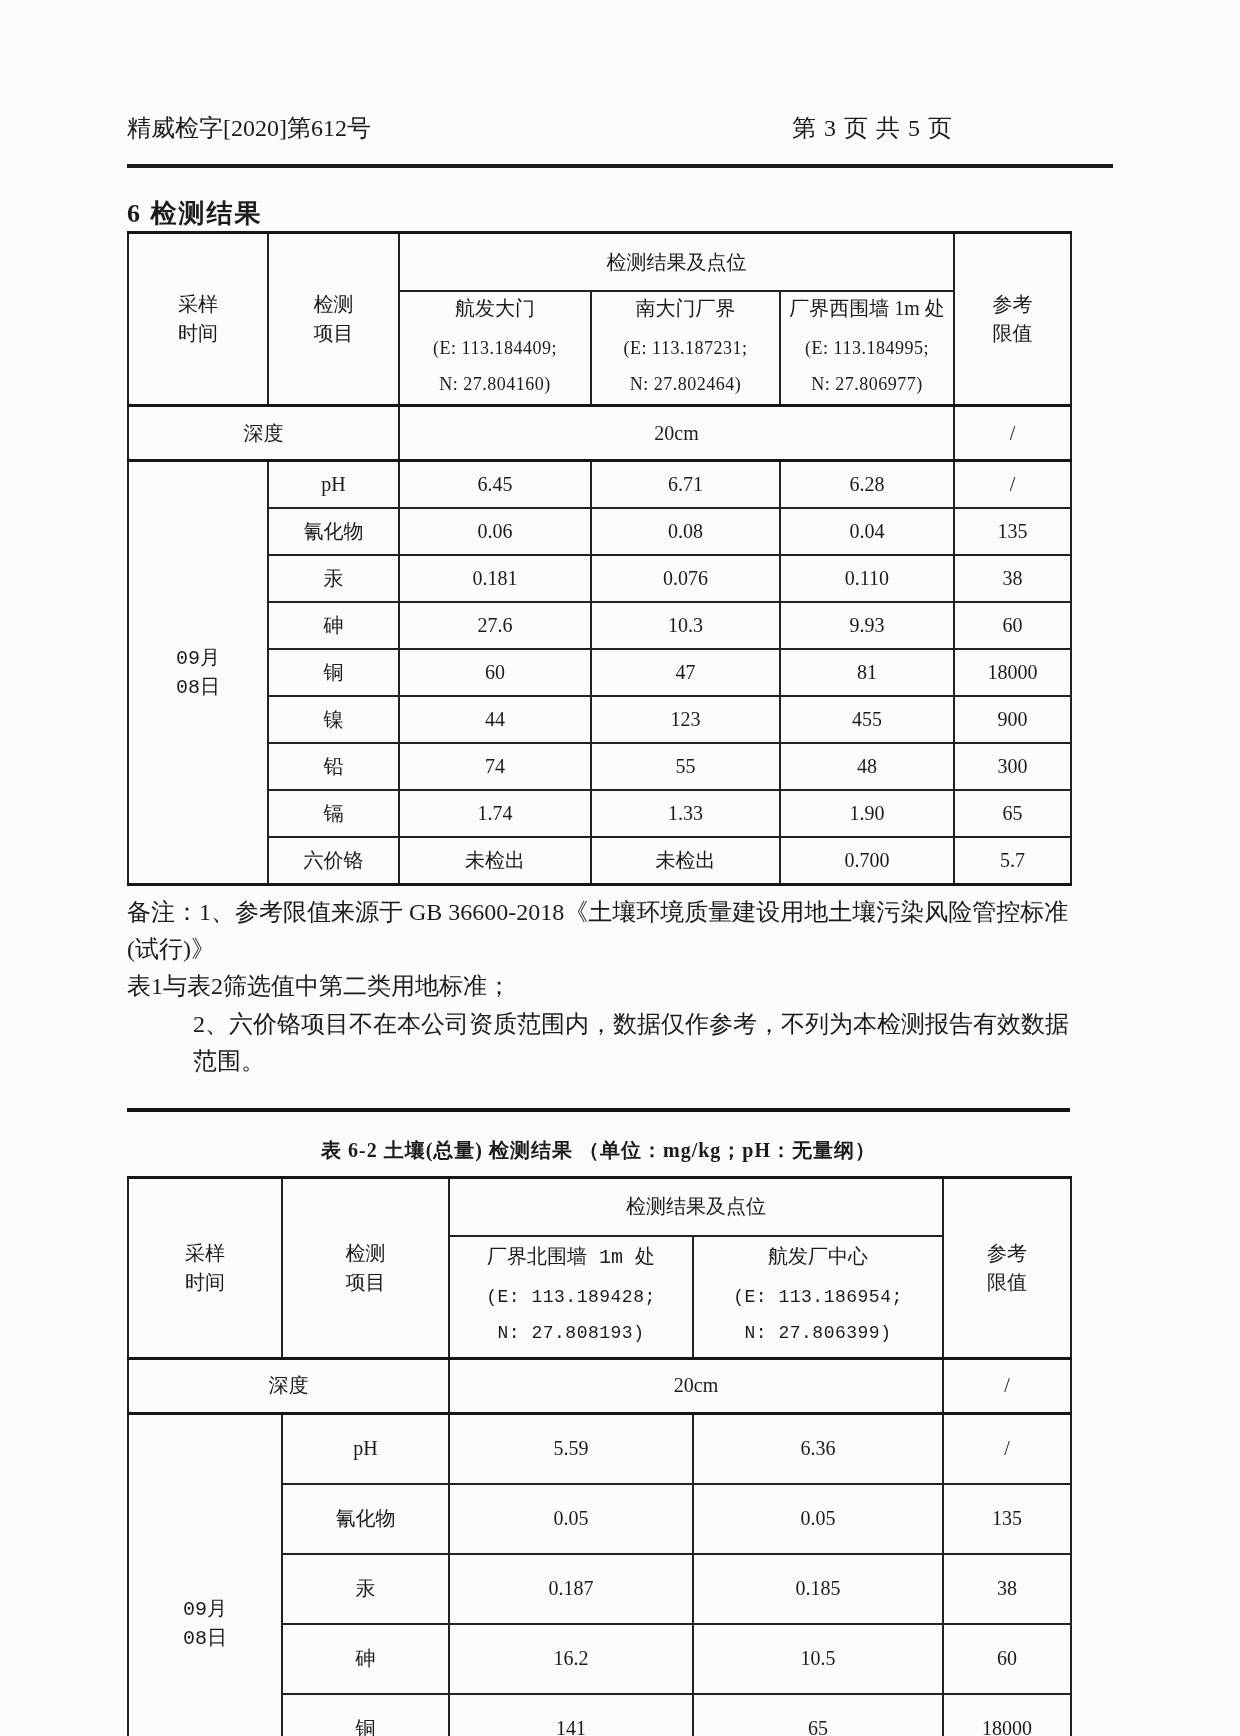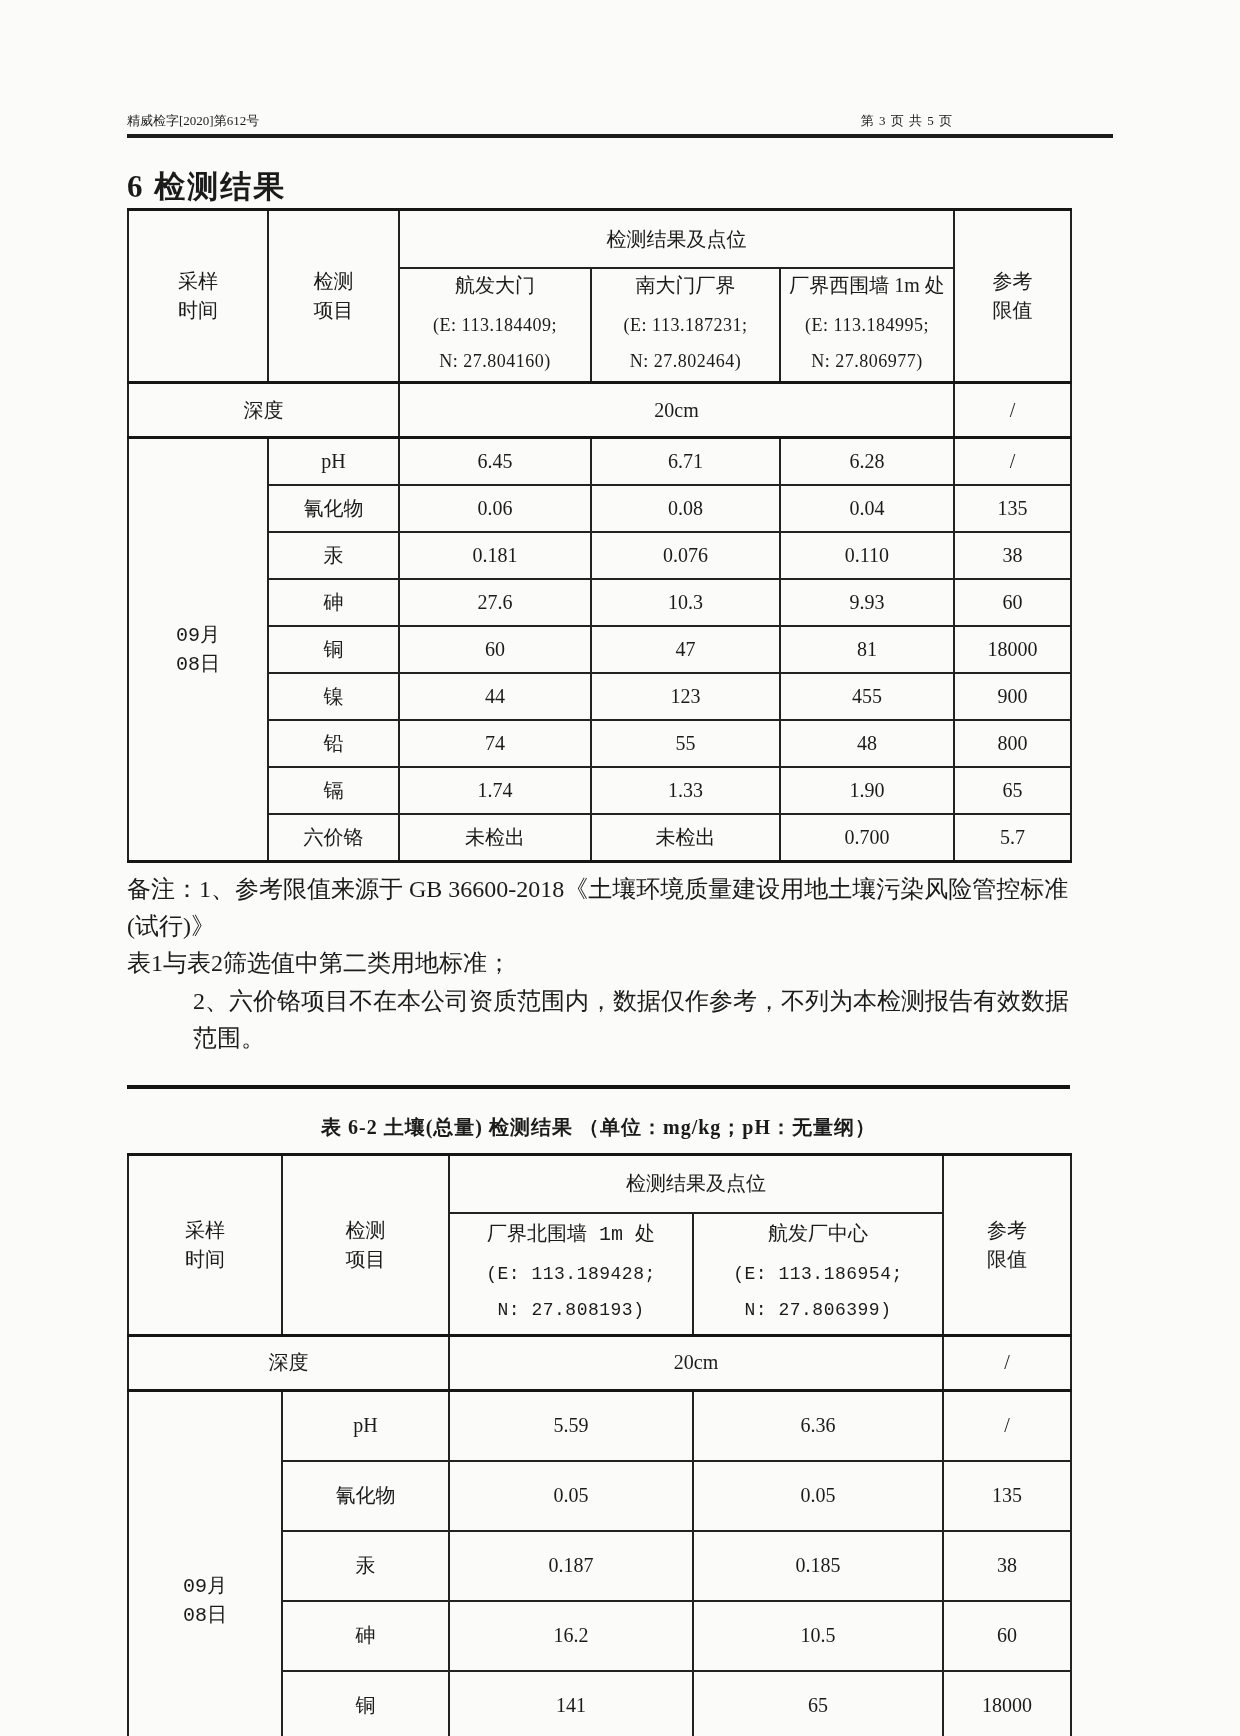--- a/index.html
+++ b/index.html
@@ -17,27 +17,27 @@
     background: #fbfbf9;
     overflow: hidden;
   }
   .doc-header {
     margin: 112px 0 0 127px;
     width: 986px;
     display: flex;
     justify-content: space-between;
     align-items: flex-start;
     border-bottom: 4px solid #1d1d1d;
-    padding-bottom: 4px;
-    font-size: 13px;
+    padding-bottom: 20px;
+    font-size: 24px;
   }
   .doc-header .right { margin-right: 160px; letter-spacing: 1px; }
   .content { margin-left: 127px; width: 943px; }
   .section-title {
-    font-size: 31px;
+    font-size: 26px;
     font-weight: bold;
     margin: 28px 0 0 0;
     letter-spacing: 2px;
   }
   .caption {
     text-align: center;
     font-size: 20px;
     margin: 24px 0 12px 0;
     letter-spacing: 1px;
   }
@@ -185,21 +185,21 @@
         <td>44</td>
         <td>123</td>
         <td>455</td>
         <td>900</td>
       </tr>
       <tr class="data">
         <td>铅</td>
         <td>74</td>
         <td>55</td>
         <td>48</td>
-        <td>800</td>
+        <td>300</td>
       </tr>
       <tr class="data">
         <td>镉</td>
         <td>1.74</td>
         <td>1.33</td>
         <td>1.90</td>
         <td>65</td>
       </tr>
       <tr class="data">
         <td>六价铬</td>

